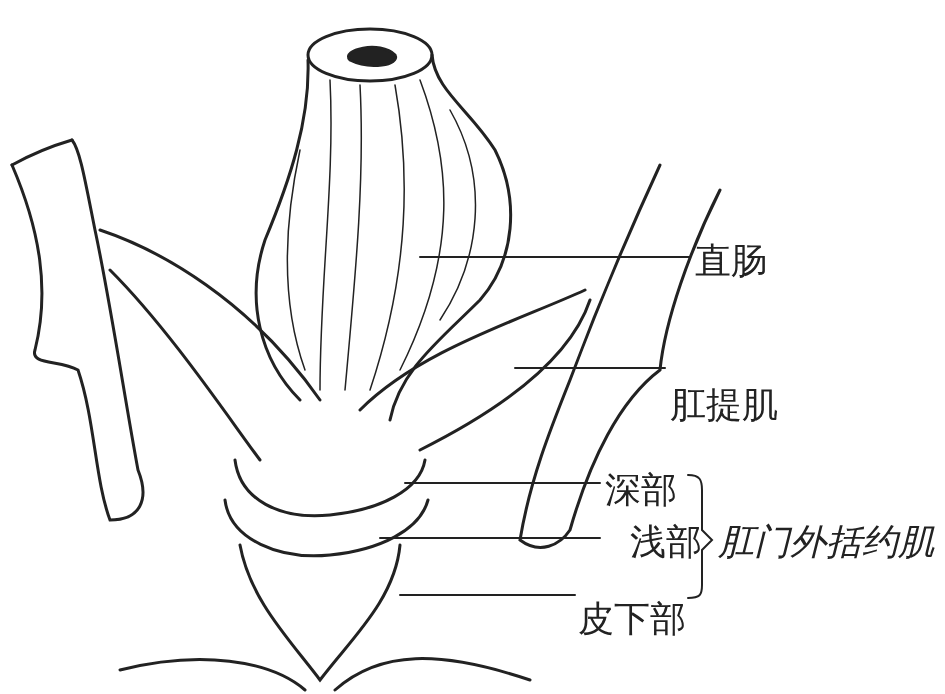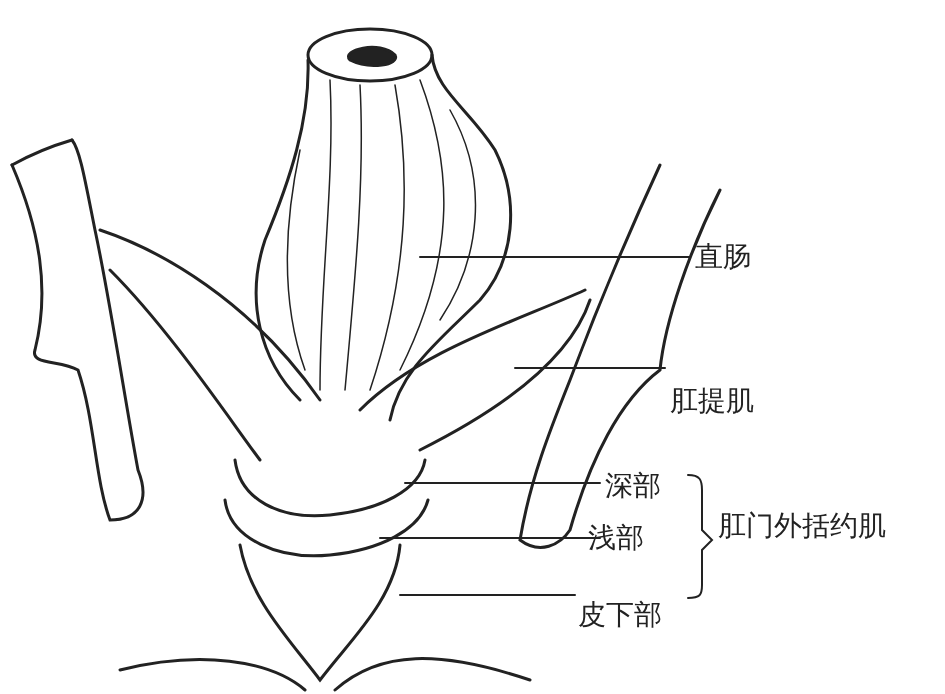--- a/index.html
+++ b/index.html
@@ -1,19 +1,19 @@
 <!DOCTYPE html>
 <html><head>
 <meta charset="utf-8">
 <style>
   html, body { margin: 0; padding: 0; background: #ffffff; }
   body { width: 945px; height: 694px; position: relative; overflow: hidden;
          font-family: "DejaVu Sans", sans-serif; }
   #figure { position: absolute; left: 0; top: 0; width: 945px; height: 694px; }
-  .label { position: absolute; font-size: 28px; color: #222222; white-space: nowrap;
+  .label { position: absolute; font-size: 36px; color: #222222; white-space: nowrap;
            font-family: "DejaVu Sans", sans-serif; line-height: 1; }
 </style>
 </head>
 <body>
 
 <svg id="figure" viewBox="0 0 945 694" xmlns="http://www.w3.org/2000/svg">
   <g fill="none" stroke="#222" stroke-width="3" stroke-linecap="round">
 
     <g>
       <path d="M12,165 C40,230 50,290 35,350 C30,365 60,360 78,370 C95,420 95,480 110,520 C140,520 150,500 138,470 C125,400 110,300 95,230 C85,180 80,150 72,140"></path>
@@ -60,15 +60,15 @@
       <line x1="380" y1="538" x2="600" y2="538"></line>
       <line x1="400" y1="595" x2="575" y2="595"></line>
       <path d="M688,475 C700,475 702,480 702,490 L702,530 L712,540 L702,550 L702,585 C702,595 700,598 688,598"></path>
     </g>
   </g>
 </svg>
 
 <div class="label" style="left:695px; top:243px;">直肠</div>
 <div class="label" style="left:670px; top:355px;margin-top:32px;">肛提肌</div>
 <div class="label" style="left:605px; top:472px;">深部</div>
-<div class="label" style="left:588px; top:524px;font-family:Liberation Serif, serif;">浅部</div>
+<div class="label" style="left:630px; top:524px;font-family:Liberation Serif, serif;">浅部</div>
 <div class="label" style="left:578px; top:581px;margin-top:20px;">皮下部</div>
-<div class="label" style="left:718px; top:512px;">肛门外括约肌</div>
+<div class="label" style="left:718px; top:524px;font-style:italic;">肛门外括约肌</div>
 
 </body></html>

